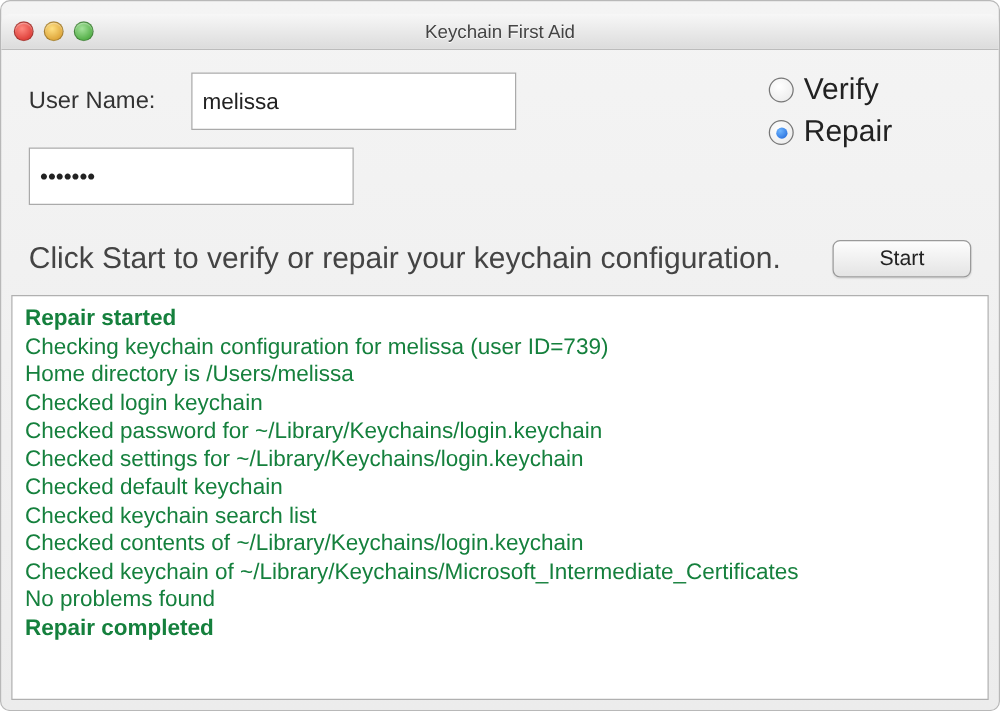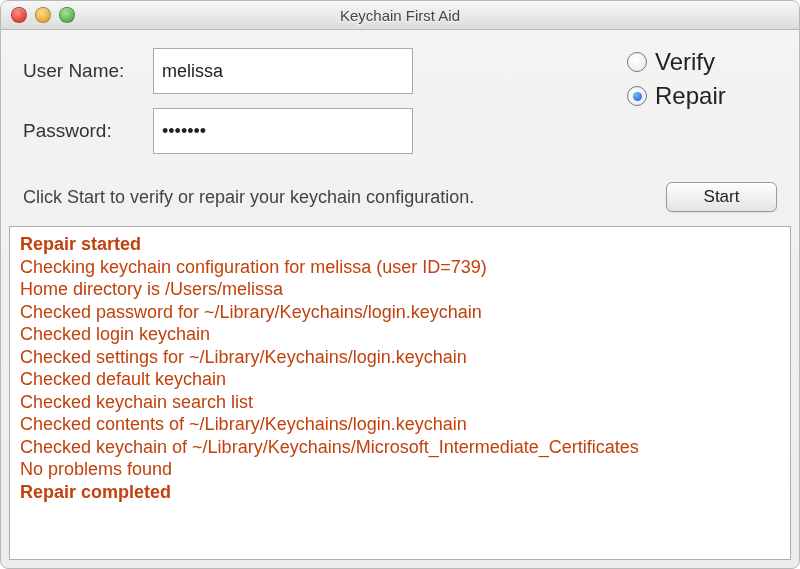--- a/index.html
+++ b/index.html
@@ -26,20 +26,21 @@
   .titlebar {
     height: 28px;
     display: flex;
     align-items: center;
     padding: 0 10px;
     background: linear-gradient(#f7f7f7, #dcdcdc);
     border-bottom: 1px solid #bcbcbc;
     border-radius: 8px 8px 0 0;
     position: relative;
     flex-shrink: 0;
+    margin-top: 10px;
   }
   .traffic-lights {
     display: flex;
     gap: 8px;
   }
   .traffic-light {
     width: 14px;
     height: 14px;
     border-radius: 50%;
     border: 1px solid rgba(0,0,0,.25);
@@ -52,21 +53,21 @@
     position: absolute;
     left: 0; right: 0;
     text-align: center;
     font-size: 15px;
     color: #444;
     text-shadow: 0 1px 0 #fff;
     pointer-events: none;
   }
 
   .form-area {
-    padding: 18px 22px 10px 22px;
+    padding: 18px 34px 10px 22px;
     display: flex;
     flex-shrink: 0;
   }
   .fields {
     flex: 1;
   }
   .field-row {
     display: flex;
     align-items: center;
     margin-bottom: 14px;
@@ -119,21 +120,21 @@
   }
 
   .instruction-row {
     display: flex;
     align-items: center;
     justify-content: space-between;
     padding: 4px 22px 14px 22px;
     flex-shrink: 0;
   }
   .instruction-text {
-    font-size: 18px;
+    font-size: 24px;
     color: #444;
   }
   .start-button {
     width: 111px;
     height: 30px;
     border-radius: 6px;
     border: 1px solid #9a9a9a;
     background: linear-gradient(#fdfdfd, #e4e4e4);
     font-size: 17px;
     color: #222;
@@ -143,21 +144,21 @@
 
   .log-area {
     flex: 1;
     margin: 0 8px 8px 8px;
     border: 1px solid #b0b0b0;
     background: #fff;
     overflow: auto;
     padding: 6px 10px;
     font-size: 18px;
     line-height: 1.25;
-    color: #c2410c;
+    color: #15803d;
   }
   .log-line { white-space: pre-wrap; }
   .log-strong { font-weight: bold; }
 </style>
 </head>
 <body>
 
 <div class="window">
 
   <div class="titlebar">
@@ -169,21 +170,20 @@
     <div class="titlebar-title">Keychain First Aid</div>
   </div>
 
   <div class="form-area">
     <div class="fields">
       <div class="field-row">
         <div class="field-label">User Name:</div>
         <input class="text-input" type="text" value="melissa" style="">
       </div>
       <div class="field-row">
-        <div class="field-label">Password:</div>
         <input class="text-input" type="text" value="•••••••" style="">
       </div>
     </div>
 
     <div class="mode-column">
       <div class="radio-row">
         <span class="radio-circle" id="verify-circle"></span>
         <span>Verify</span>
       </div>
       <div class="radio-row">
@@ -197,22 +197,22 @@
 
   <div class="instruction-row">
     <div class="instruction-text">Click Start to verify or repair your keychain configuration.</div>
     <button class="start-button">Start</button>
   </div>
 
   <div class="log-area" id="log-area">
       <div class="log-line log-strong">Repair started</div>
       <div class="log-line">Checking keychain configuration for melissa (user ID=739)</div>
       <div class="log-line">Home directory is /Users/melissa</div>
+      <div class="log-line">Checked login keychain</div>
       <div class="log-line">Checked password for ~/Library/Keychains/login.keychain</div>
-      <div class="log-line">Checked login keychain</div>
       <div class="log-line">Checked settings for ~/Library/Keychains/login.keychain</div>
       <div class="log-line">Checked default keychain</div>
       <div class="log-line">Checked keychain search list</div>
       <div class="log-line">Checked contents of ~/Library/Keychains/login.keychain</div>
       <div class="log-line">Checked keychain of ~/Library/Keychains/Microsoft_Intermediate_Certificates</div>
       <div class="log-line">No problems found</div>
       <div class="log-line log-strong">Repair completed</div>
     </div>
 
 </div>

